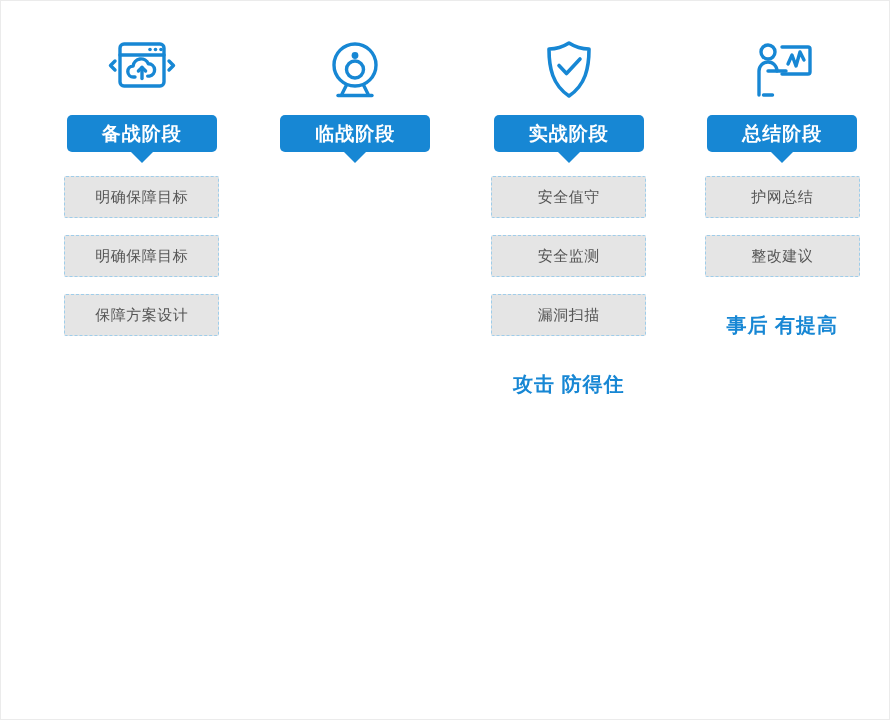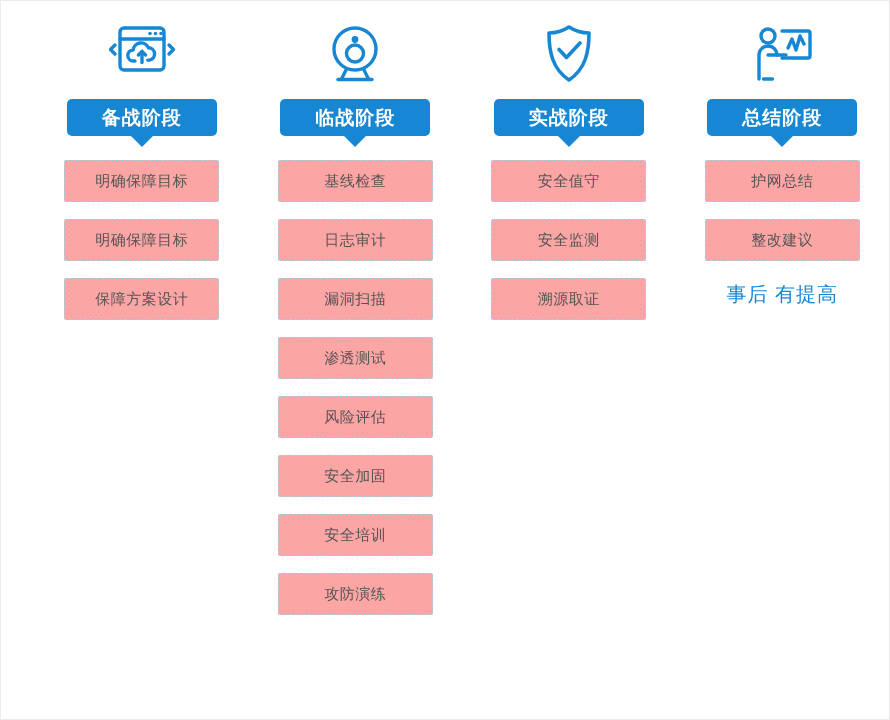--- a/index.html
+++ b/index.html
@@ -15,21 +15,21 @@
     width: 890px;
     height: 720px;
     background: #ffffff;
     border: 1px solid #ebebeb;
     box-sizing: border-box;
     overflow: hidden;
   }
   .columns {
     display: flex;
     justify-content: space-between;
-    padding-top: 12px;
+    padding-top: 28px;
     padding-left: 34px;
   }
   .column {
     width: 216px;
     display: flex;
     flex-direction: column;
     align-items: center;
   }
   
   .icon-wrap {
@@ -84,28 +84,28 @@
     height: 42px;
     box-sizing: border-box;
     border: 1px dashed #9fcdea;
     border-radius: 2px;
     display: flex;
     align-items: center;
     justify-content: center;
     font-size: 15px;
     color: #555555;
     margin-bottom: 17px;
-    background: #fca5a5;
+    background: #e5e5e5;
     letter-spacing: 0.5px;
   }
   
   .tagline {
-    margin-top: 3px;
+    margin-top: 18px;
     font-size: 20px;
-    font-weight: normal;
+    font-weight: bold;
     color: #1787d4;
     letter-spacing: 1px;
     white-space: pre;
   }
 </style>
 </head>
 <body>
 
 <div id="page">
   <div class="columns">
@@ -143,48 +143,39 @@
           <circle cx="36" cy="17.5" r="3.4" fill="#1787d4" stroke="none"></circle>
           <circle cx="36" cy="31.5" r="8.5"></circle>
           <path d="M27.5 47 L23 56 M44.5 47 L49 56"></path>
           <line x1="19" y1="57.5" x2="53" y2="57.5"></line>
         </svg>
       </div>
       <div class="badge-wrap">
         <div class="badge">临战阶段</div>
         <div class="badge-tail"></div>
       </div>
-      <div class="items">
-        <div class="item">基线检查</div>
-        <div class="item">日志审计</div>
-        <div class="item">漏洞扫描</div>
-        <div class="item">渗透测试</div>
-        <div class="item">风险评估</div>
-        <div class="item">安全加固</div>
-        <div class="item">安全培训</div>
-        <div class="item">攻防演练</div>
-      </div>
     </div>
 
     <div class="column">
       <div class="icon-wrap">
         <svg width="72" height="64" viewBox="0 0 72 64" fill="none" stroke="#1787d4" stroke-width="3.6" stroke-linecap="round" stroke-linejoin="round">
           <path d="M36 5 C29 9.5 22 11 16 11 C16 30 19.5 47 36 58 C52.5 47 56 30 56 11 C50 11 43 9.5 36 5 Z"></path>
           <polyline points="26,27.5 33.5,35.5 47,21"></polyline>
         </svg>
       </div>
       <div class="badge-wrap">
         <div class="badge">实战阶段</div>
         <div class="badge-tail"></div>
       </div>
       <div class="items">
         <div class="item">安全值守</div>
         <div class="item">安全监测</div>
-        <div class="item">溯源取证</div>
+        <div class="item">漏洞扫描</div>
       </div>
+      <div class="tagline">攻击 防得住</div>
     </div>
 
     <div class="column">
       <div class="icon-wrap">
         <svg width="72" height="64" viewBox="0 0 72 64" fill="none" stroke="#1787d4" stroke-width="3.4" stroke-linecap="round" stroke-linejoin="round">
           <circle cx="22" cy="14" r="7"></circle>
           <path d="M13 57 L13 33 a9 9 0 0 1 9 -9 a9 9 0 0 1 9 9 L31 33"></path>
           <path d="M17.5 57 L26.5 57"></path>
           <path d="M22 33 L40 33"></path>
           <path d="M36 9 L62 9 a2 2 0 0 1 2 2 L64 34 a2 2 0 0 1 -2 2 L36 36"></path>

